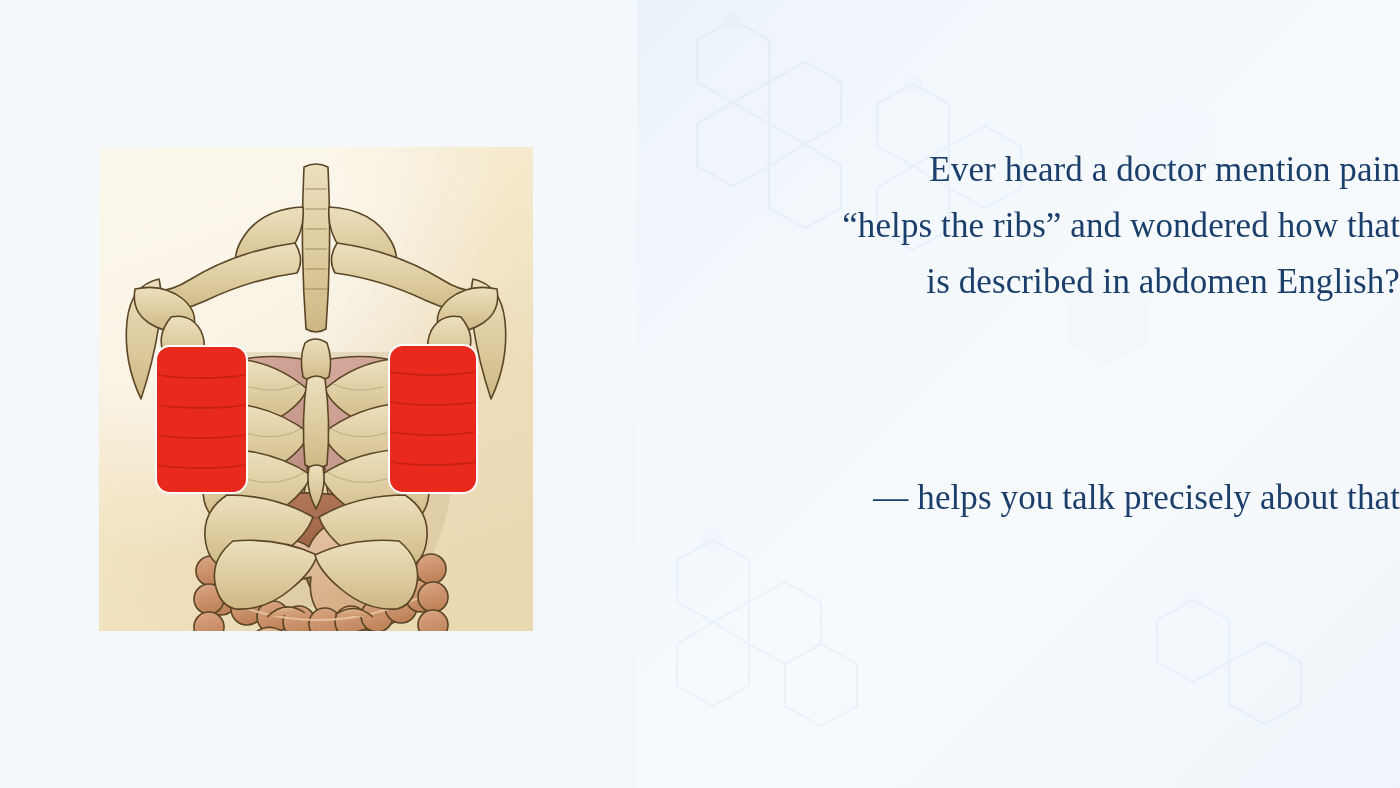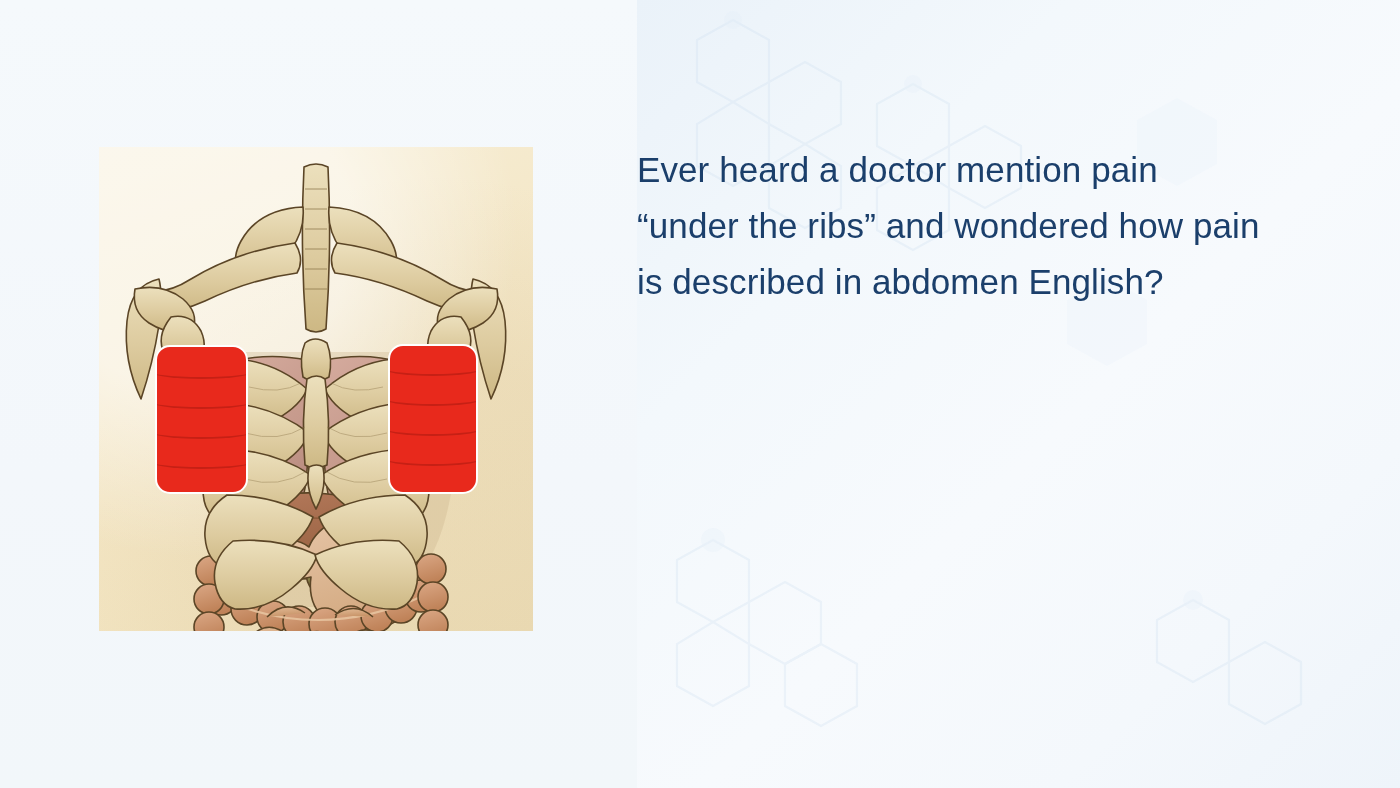--- a/index.html
+++ b/index.html
@@ -92,23 +92,23 @@
   }
   #right-content {
     position: absolute;
     left: 0; top: 0;
     width: 763px; height: 788px;
   }
 
   .text-block {
     position: absolute;
     width: 763px;
-    text-align: left;
+    text-align: right;
     color: #1b3f6b;
-    font-family: Liberation Sans, sans-serif;
+    font-family: Liberation Serif, serif;
     font-weight: 400;
     letter-spacing: .1px;
   }
   #headline-block {
     top: 142px;
     font-size: 35px;
     line-height: 56px;
   }
   #definition-block {
     top: 470px;
@@ -326,23 +326,24 @@
       <g fill="#eaf2fa" opacity=".6">
         <polygon points="430,300 470,278 510,300 510,344 470,366 430,344"></polygon>
         <polygon points="500,120 540,98 580,120 580,164 540,186 500,164"></polygon>
       </g>
     </svg>
 
     <div id="right-content">
 
       <div class="text-block" id="headline-block">
         <span class="line">Ever heard a doctor mention pain</span>
-        <span class="line">“under the ribs” and wondered how pain</span>
+        <span class="line">“helps the ribs” and wondered how that</span>
         <span class="line">is described in abdomen English?</span>
       </div>
 
       <div class="text-block" id="definition-block">
+        <span class="line">— helps you talk precisely about that</span>
       </div>
 
     </div>
   </div>
 
 </div>
 
 </body></html>

